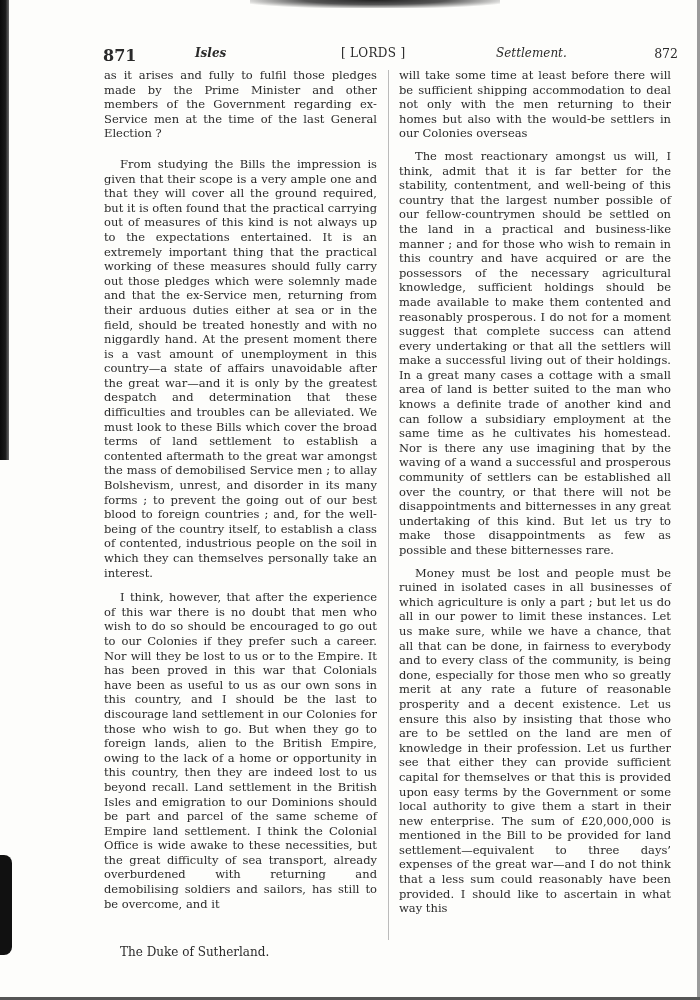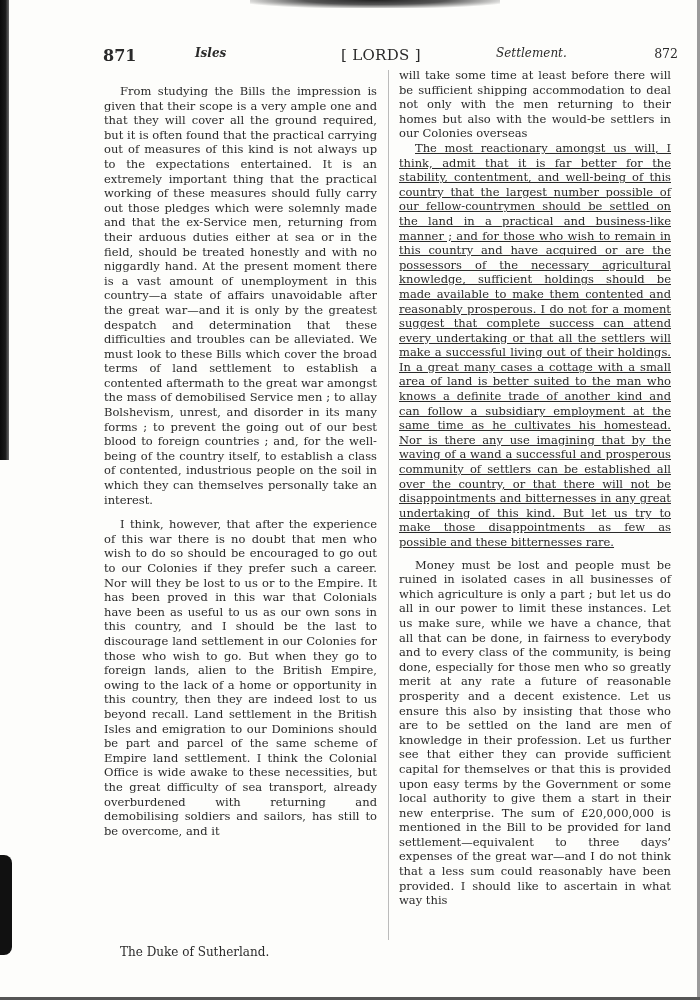--- a/index.html
+++ b/index.html
@@ -29,40 +29,40 @@
       position: absolute; left: 0; bottom: 0; width: 700px; height: 3px;
       background: #555;
     }
     .header {
       position: absolute; top: 46px; left: 103px; width: 575px; height: 20px;
       font-size: 12.5px;
     }
     .header span { position: absolute; top: 0; }
     .h-col-left { left: 0; font-weight: bold; font-size: 16px; }
     .h-title-left { left: 92px; font-style: italic; font-weight: bold; font-size: 12px; }
-    .h-house { left: 238px; font-size: 15px; letter-spacing: 0.3px; text-align: center; }
+    .h-house { left: 238px; font-size: 12px; letter-spacing: 0.3px; text-align: center; }
     .h-title-right { left: 393px; font-style: italic; font-size: 12px; }
     .h-col-right { right: 0; font-size: 12.5px; }
 
     .col {
       position: absolute; top: 68px;
       font-size: 11.5px; line-height: 14.6px;
       text-align: justify;
     }
     .col-left { left: 104px; width: 273px; }
     .col-right { left: 399px; width: 272px; }
     .col-rule {
       position: absolute; left: 388px; top: 70px; width: 1px; height: 870px;
       background: #bbb;
     }
     .para { margin: 0; text-indent: 0; hyphens: manual; }
     .para.indent { text-indent: 16px; }
     .para + .para { margin-top: 10px; }
     .para.cont + .para { margin-top: 0; }
-    .col-right .para.indent.tight { margin-top: 0; text-decoration: underline; }
+    .col-right .para.indent.tight { margin-top: 8px; }
     .col-right .para.indent.gap { margin-top: 8px; }
     .col-left .para.indent.gap2 { margin-top: 16px; }
     .speaker {
       position: absolute; left: 120px; top: 945px;
       font-size: 12px;
     }
   </style>
 </head>
 <body>
 
@@ -74,20 +74,21 @@
 
 <div class="header">
   <span class="h-col-left">871</span>
   <span class="h-title-left">Isles</span>
   <span class="h-house">[ LORDS ]</span>
   <span class="h-title-right">Settlement.</span>
   <span class="h-col-right">872</span>
 </div>
 
 <div class="col col-left">
+  <p class="para cont">as it arises and fully to fulfil those pledges made by the Prime Minister and other members of the Government regarding ex-Service men at the time of the last General Election ?</p>
   <p class="para indent gap2">From studying the Bills the impression is given that their scope is a very ample one and that they will cover all the ground required, but it is often found that the practical carrying out of measures of this kind is not always up to the expectations entertained. It is an extremely important thing that the practical working of these measures should fully carry out those pledges which were solemnly made and that the ex-Service men, returning from their arduous duties either at sea or in the field, should be treated honestly and with no niggardly hand. At the present moment there is a vast amount of unemployment in this country—a state of affairs unavoidable after the great war—and it is only by the greatest despatch and determination that these difficulties and troubles can be alleviated. We must look to these Bills which cover the broad terms of land settle­ment to establish a contented aftermath to the great war amongst the mass of demobilised Service men ; to allay Bol­shevism, unrest, and disorder in its many forms ; to prevent the going out of our best blood to foreign countries ; and, for the well-being of the country itself, to establish a class of contented, industrious people on the soil in which they can themselves personally take an interest.</p>
   <p class="para indent">I think, however, that after the experi­ence of this war there is no doubt that men who wish to do so should be encouraged to go out to our Colonies if they prefer such a career. Nor will they be lost to us or to the Empire. It has been proved in this war that Colonials have been as useful to us as our own sons in this country, and I should be the last to discourage land settlement in our Colonies for those who wish to go. But when they go to foreign lands, alien to the British Empire, owing to the lack of a home or opportunity in this country, then they are indeed lost to us beyond recall. Land settlement in the British Isles and emigration to our Domin­ions should be part and parcel of the same scheme of Empire land settlement. I think the Colonial Office is wide awake to these necessities, but the great difficulty of sea transport, already overburdened with returning and demobilising soldiers and sailors, has still to be overcome, and it</p>
 </div>
 
 <div class="col-rule"></div>
 
 <div class="col col-right">
   <p class="para cont">will take some time at least before there will be sufficient shipping accommoda­tion to deal not only with the men return­ing to their homes but also with the would-be settlers in our Colonies overseas</p>
   <p class="para indent tight">The most reactionary amongst us will, I think, admit that it is far better for the stability, contentment, and well-being of this country that the largest number possible of our fellow-countrymen should be settled on the land in a practical and business-like manner ; and for those who wish to remain in this country and have acquired or are the possessors of the necessary agricultural knowledge, sufficient holdings should be made available to make them contented and reasonably prosperous. I do not for a moment suggest that com­plete success can attend every undertaking or that all the settlers will make a suc­cessful living out of their holdings. In a great many cases a cottage with a small area of land is better suited to the man who knows a definite trade of another kind and can follow a subsidiary employment at the same time as he cultivates his homestead. Nor is there any use imagining that by the waving of a wand a successful and prosperous community of settlers can be established all over the country, or that there will not be disappointments and bitternesses in any great under­taking of this kind. But let us try to make those disappointments as few as possible and these bitternesses rare.</p>
   <p class="para indent gap">Money must be lost and people must be ruined in isolated cases in all businesses of which agriculture is only a part ; but let us do all in our power to limit these instances. Let us make sure, while we have a chance, that all that can be done, in fairness to everybody and to every class of the community, is being done, especially for those men who so greatly merit at any rate a future of reasonable prosperity and a decent existence. Let us ensure this also by insisting that those who are to be settled on the land are men of knowledge in their profession. Let us further see that either they can provide sufficient capital for themselves or that this is provided upon easy terms by the Government or some local authority to give them a start in their new enterprise. The sum of £20,000,000 is mentioned in the Bill to be provided for land settlement—equivalent to three days’ expenses of the great war—and I do not think that a less sum could reasonably have been provided. I should like to ascertain in what way this</p>

